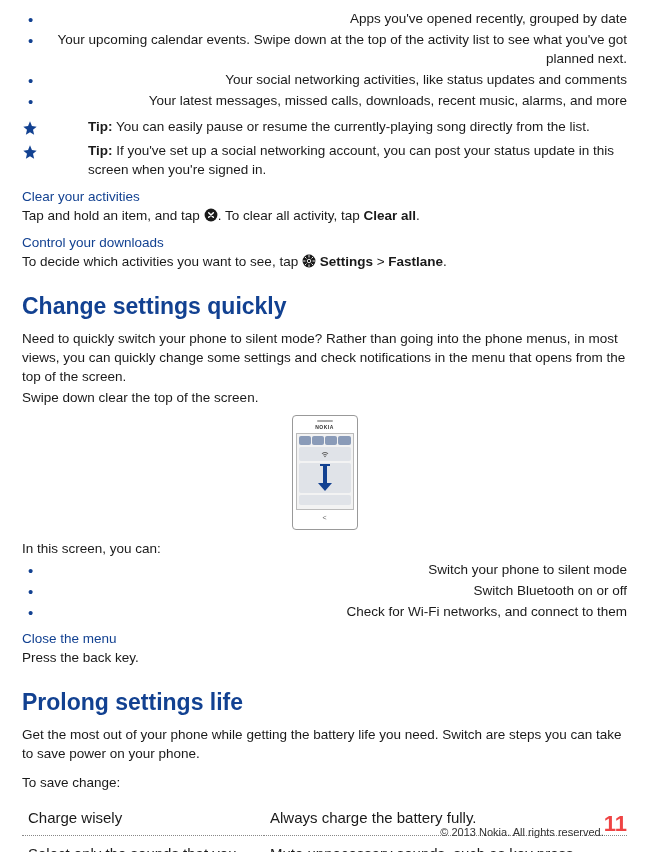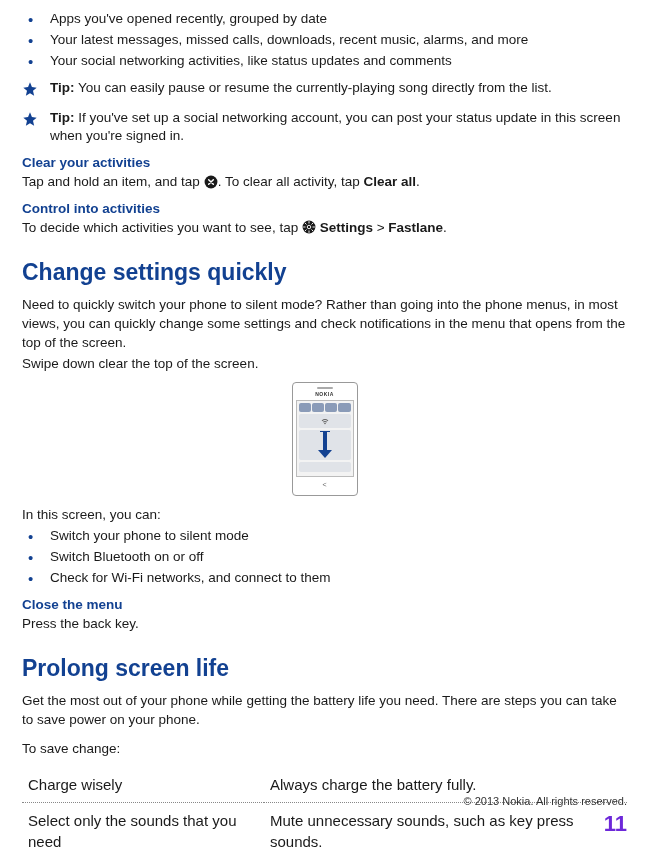--- a/index.html
+++ b/index.html
@@ -12,45 +12,47 @@
       height: 852px;
       padding: 10px 22px 10px 22px;
       position: relative;
     }
     .bold { font-weight: bold; }
     ul.bullets { list-style: none; padding-left: 0; margin-bottom: 8px; }
     ul.bullets li {
       position: relative;
       padding-left: 28px;
       margin-bottom: 2px;
+      text-align: right;
     }
     ul.bullets li::before {
       content: "•";
       position: absolute;
       left: 6px;
       top: -1px;
       color: #124191;
       font-size: 15px;
     }
     .tip-row {
       display: flex;
       align-items: flex-start;
-      margin: 6px 0;
+      margin: 0 0;
+      gap: 38px;
     }
     .tip-star {
       flex-shrink: 0;
       width: 18px;
       margin-right: 10px;
       margin-top: 2px;
     }
     .tip-text { flex: 1; }
     .star-svg { fill: #124191; }
     .section-sub {
       color: #124191;
-      font-weight: bold;
+      font-weight: normal;
       margin-top: 8px;
     }
     .para { margin-bottom: 2px; }
     .inline-icon {
       display: inline-block;
       vertical-align: middle;
       width: 14px;
       height: 14px;
       position: relative;
       top: -1px;
@@ -168,35 +170,35 @@
     .footer {
       position: absolute;
       bottom: 12px;
       left: 22px;
       right: 22px;
       display: flex;
       justify-content: flex-end;
       align-items: flex-end;
       font-size: 11px;
       color: #333;
-      flex-direction: column;
     }
     .page-num {
-      color: #6d28d9;
+      color: #ef4444;
       font-size: 22px;
       font-weight: bold;
     }
   </style>
 </head>
 <body>
 
 <ul class="bullets">
   <li>Apps you've opened recently, grouped by date</li>
+  <li>Your upcoming calendar events. Swipe down at the top of the activity list to see what you've got planned next.</li>
+  <li>Your social networking activities, like status updates and comments</li>
   <li>Your latest messages, missed calls, downloads, recent music, alarms, and more</li>
-  <li>Your social networking activities, like status updates and comments</li>
 </ul>
 
 <div class="tip-row">
   <div class="tip-star">
     <svg class="star-svg" viewBox="0 0 24 24" width="16" height="16">
         <path d="M12 2l2.9 6.9L22 10l-5.5 4.8L18.2 22 12 18.3 5.8 22l1.7-7.2L2 10l7.1-1.1z"></path>
       </svg>
   </div>
   <div class="tip-text">
     <span class="bold">Tip:</span><span> You can easily pause or resume the currently-playing song directly from the list.</span>
@@ -215,21 +217,21 @@
 </div>
 
 <div class="section-sub">Clear your activities</div>
 <div class="para">
   <span>Tap and hold an item, and tap </span><span class="inline-icon"><svg viewBox="0 0 24 24" width="14" height="14">
         <circle cx="12" cy="12" r="11" fill="#1a1a1a"></circle>
         <path d="M8 8l8 8M16 8l-8 8" stroke="#fff" stroke-width="2.5" stroke-linecap="round"></path>
       </svg></span><span>. To clear all activity, tap </span><span class="bold">Clear all</span><span>.</span>
 </div>
 
-<div class="section-sub">Control into activities</div>
+<div class="section-sub">Control your downloads</div>
 <div class="para">
   <span>To decide which activities you want to see, tap </span><span class="inline-icon"><svg viewBox="0 0 24 24" width="14" height="14">
         <circle cx="12" cy="12" r="11" fill="#1a1a1a"></circle>
         <circle cx="12" cy="12" r="3" fill="none" stroke="#fff" stroke-width="1.6"></circle>
         <g stroke="#fff" stroke-width="1.6">
           <line x1="12" y1="2" x2="12" y2="6"></line>
           <line x1="12" y1="18" x2="12" y2="22"></line>
           <line x1="2" y1="12" x2="6" y2="12"></line>
           <line x1="18" y1="12" x2="22" y2="12"></line>
           <line x1="4.9" y1="4.9" x2="7.7" y2="7.7"></line>
@@ -275,22 +277,22 @@
 
 <ul class="bullets">
   <li>Switch your phone to silent mode</li>
   <li>Switch Bluetooth on or off</li>
   <li>Check for Wi-Fi networks, and connect to them</li>
 </ul>
 
 <div class="section-sub">Close the menu</div>
 <div class="para">Press the back key.</div>
 
-<h2 class="heading">Prolong screen life</h2>
-<div class="para" style="margin-bottom:10px;">Get the most out of your phone while getting the battery life you need. There are steps you can take to save power on your phone.</div>
+<h2 class="heading">Prolong settings life</h2>
+<div class="para" style="margin-bottom:10px;">Get the most out of your phone while getting the battery life you need. Switch are steps you can take to save power on your phone.</div>
 <div class="para">To save change:</div>
 
 <table class="power-table">
   <tbody>
       <tr>
     <td>Charge wisely</td>
     <td>Always charge the battery fully.</td>
   </tr>
   <tr>
     <td>Select only the sounds that you need</td>

